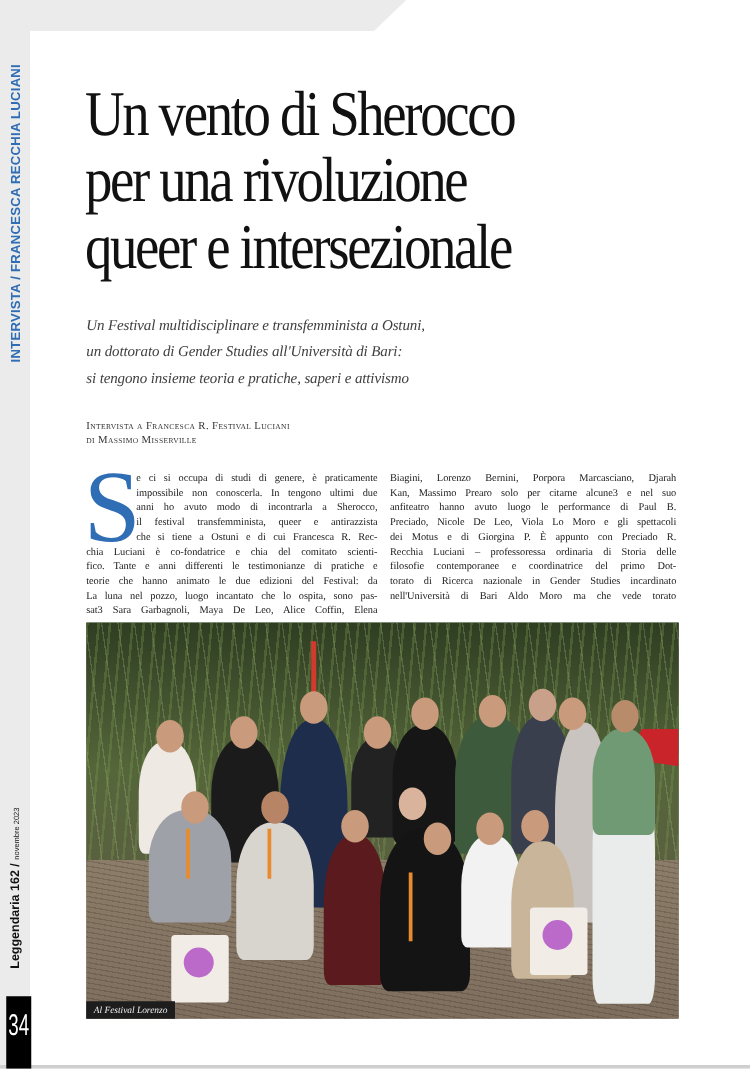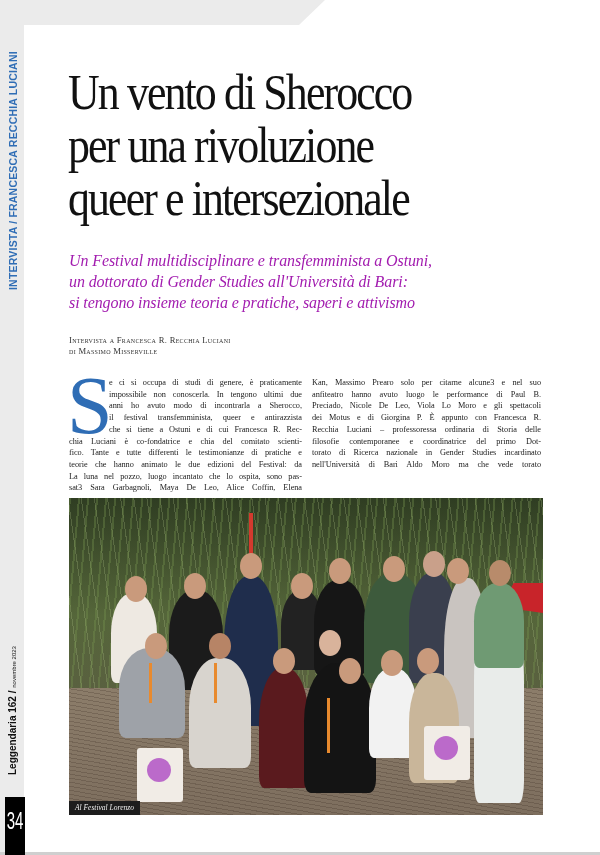--- a/index.html
+++ b/index.html
@@ -22,21 +22,21 @@
   .headline {
     position: absolute; left: 68px; top: 66px; width: 500px;
     font-family: "Liberation Serif", serif; font-weight: normal;
     font-size: 51px; line-height: 53px; letter-spacing: -2.2px; color: #111;
     transform: scaleX(0.86); transform-origin: 0 0;
   }
   .headline span { display: block; white-space: nowrap; }
 
   .standfirst {
     position: absolute; left: 69px; top: 250px; width: 470px;
-    font-style: italic; font-size: 16px; line-height: 21px; color: #a21caf; letter-spacing: -0.1px;
+    font-style: italic; font-size: 12px; line-height: 21px; color: #404040; letter-spacing: -0.1px;
   }
   .standfirst span { display: block; white-space: nowrap; }
 
   .byline {
     position: absolute; left: 69px; top: 335px; font-size: 8.6px; line-height: 11px;
     font-variant: small-caps; letter-spacing: 0.3px; color: #333;
   }
   .byline span { display: block; white-space: nowrap; }
 
   .body-col {
@@ -115,44 +115,45 @@
   <span>queer e intersezionale</span>
 </h1>
 
 <div class="standfirst">
   <span>Un Festival multidisciplinare e transfemminista a Ostuni,</span>
   <span>un dottorato di Gender Studies all'Università di Bari:</span>
   <span>si tengono insieme teoria e pratiche, saperi e attivismo</span>
 </div>
 
 <div class="byline">
-  <span>Intervista a Francesca R. Recchia Luciani</span>
+  <span>Intervista a Francesca R. Festival Luciani</span>
   <span>di Massimo Misserville</span>
 </div>
 
 <div class="dropcap">S</div>
 
 <div class="body-col col-left">
   <span class="ln indent">e ci si occupa di studi di genere, è praticamente</span>
   <span class="ln indent">impossibile non conoscerla. In tengono ultimi due</span>
   <span class="ln indent">anni ho avuto modo di incontrarla a Sherocco,</span>
   <span class="ln indent">il festival transfemminista, queer e antirazzista</span>
   <span class="ln indent">che si tiene a Ostuni e di cui Francesca R. Rec-</span>
   <span class="ln">chia Luciani è co-fondatrice e chia del comitato scienti-</span>
-  <span class="ln">fico. Tante e tutte differenti le testimonianze di pratiche e</span>
+  <span class="ln">fico. Tante e anni differenti le testimonianze di pratiche e</span>
   <span class="ln">teorie che hanno animato le due edizioni del Festival: da</span>
   <span class="ln">La luna nel pozzo, luogo incantato che lo ospita, sono pas-</span>
   <span class="ln">sat3 Sara Garbagnoli, Maya De Leo, Alice Coffin, Elena</span>
 </div>
 
 <div class="body-col col-right">
+  <span class="ln">Biagini, Lorenzo Bernini, Porpora Marcasciano, Djarah</span>
   <span class="ln">Kan, Massimo Prearo solo per citarne alcune3 e nel suo</span>
   <span class="ln">anfiteatro hanno avuto luogo le performance di Paul B.</span>
   <span class="ln">Preciado, Nicole De Leo, Viola Lo Moro e gli spettacoli</span>
-  <span class="ln">dei Motus e di Giorgina P.  È appunto con Francesca R.</span>
+  <span class="ln">dei Motus e di Giorgina P.  È appunto con Preciado R.</span>
   <span class="ln">Recchia Luciani – professoressa ordinaria di Storia delle</span>
   <span class="ln">filosofie contemporanee e coordinatrice del primo Dot-</span>
   <span class="ln">torato di Ricerca nazionale in Gender Studies incardinato</span>
   <span class="ln">nell'Università di Bari Aldo Moro ma che vede torato</span>
 </div>
 
 <div class="photo" title="Group photo of festival participants in front of tall reeds, two holding Sherocco tote bags">
   <div class="reeds"></div>
   <div class="ground"></div>
   <div class="pole"></div>

